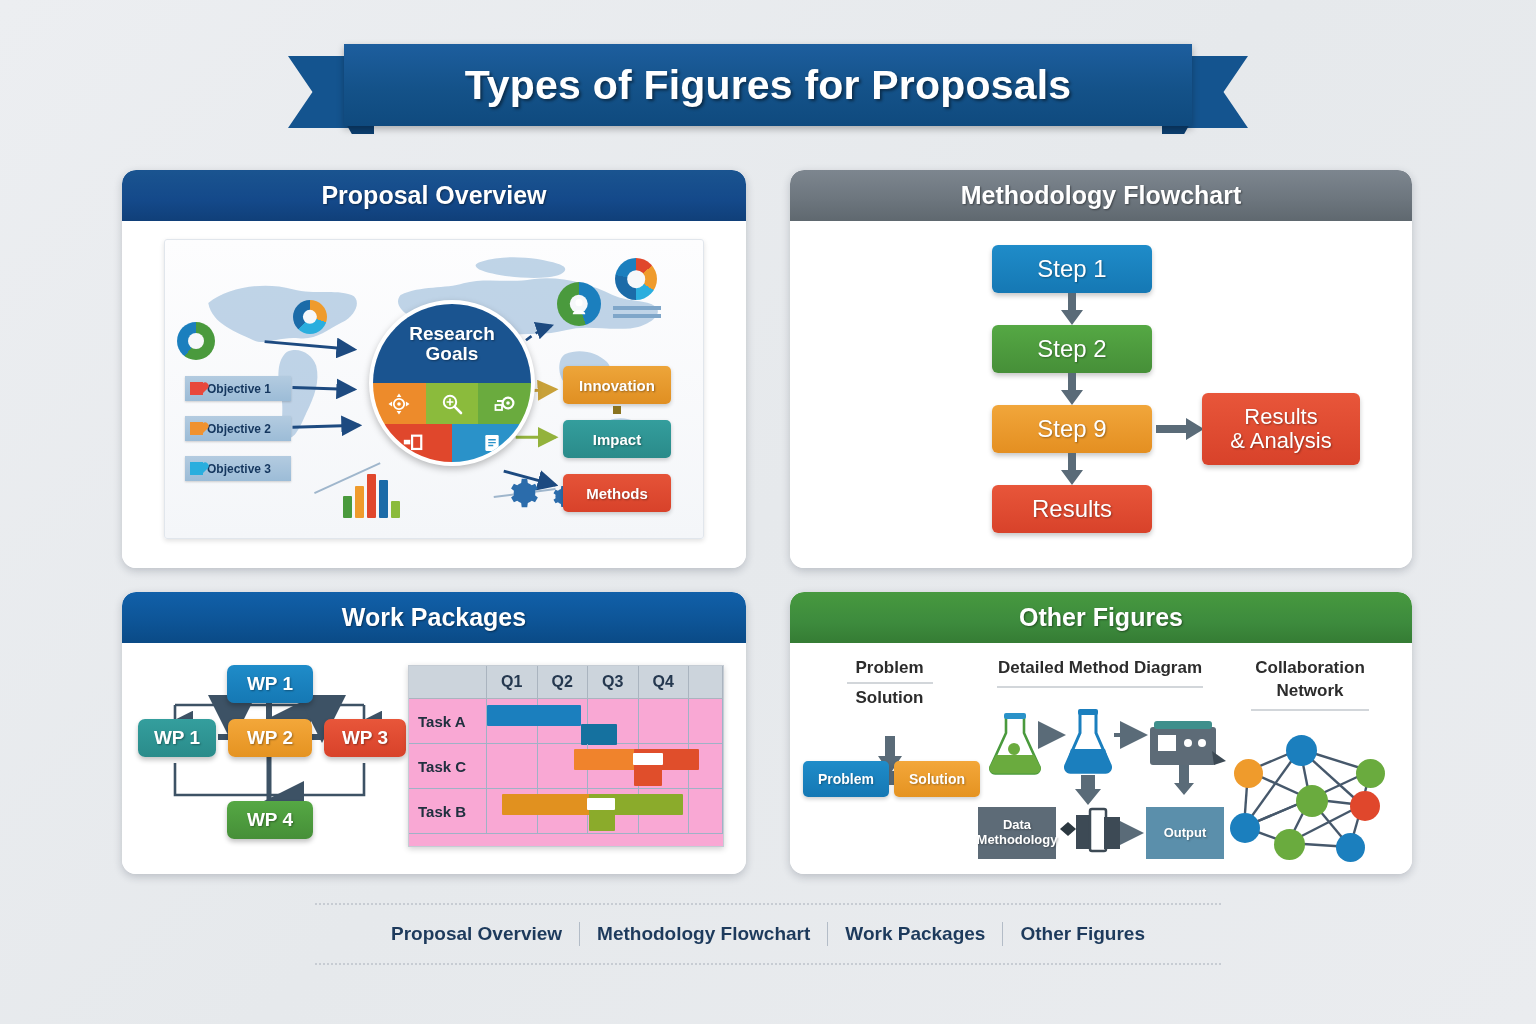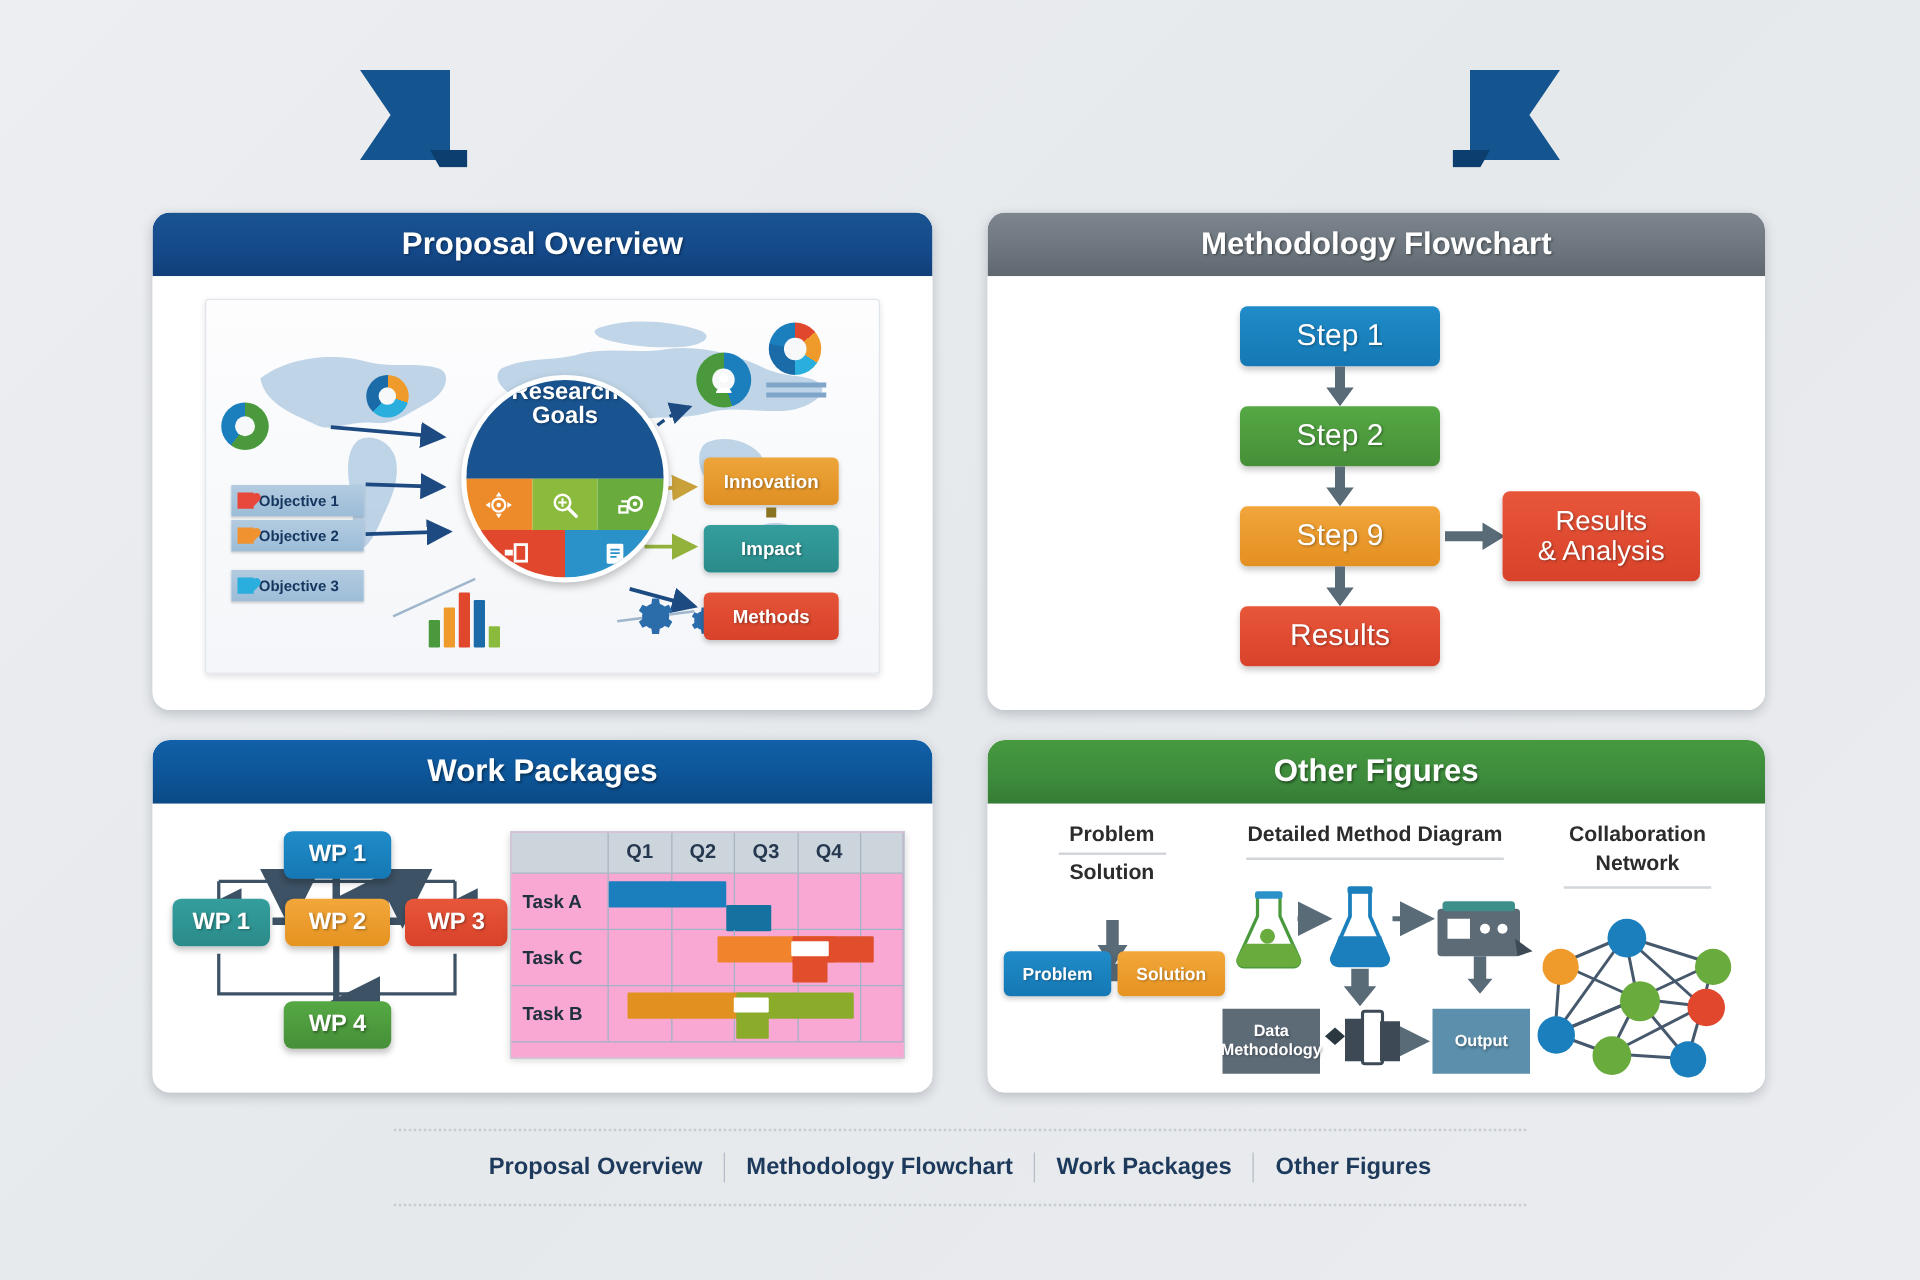--- a/index.html
+++ b/index.html
@@ -75,21 +75,21 @@
   .heart::before { left: 6px; transform: rotate(-45deg); transform-origin: 0 100%; }
   .heart::after  { left: 6px; transform: rotate(45deg);  transform-origin: 100% 100%; }
 
   .goal-circle {
     position: absolute; left: 204px; top: 60px; width: 166px; height: 166px;
     border-radius: 50%; overflow: hidden; background: #fff;
     border: 4px solid #fff; box-shadow: 0 3px 7px rgba(0,0,0,.25);
   }
   .goal-top {
     position: absolute; left: 0; top: 0; width: 100%; height: 50%;
-    background: #1a5490; display: flex; align-items: flex-start; justify-content: center;
+    background: #1a5490; display: flex; align-items: center; justify-content: center;
   }
   .goal-top span {
     color: #fff; font-size: 19px; font-weight: bold; line-height: 1.02; text-align: center;
     text-shadow: 1px 1px 2px rgba(0,0,0,.35);
   }
   .goal-row { position: absolute; left: 0; width: 100%; display: flex; }
   .goal-row.r1 { top: 50%; height: 26%; }
   .goal-row.r2 { top: 76%; height: 24%; }
   .goal-cell { flex: 1; display: flex; align-items: center; justify-content: center; }
 
@@ -177,20 +177,23 @@
 </head>
 <body>
 
 <div id="stage">
 
   <div class="ribbon-wrap">
     <div class="ribbon-tail left"></div>
     <div class="ribbon-tail right"></div>
     <div class="ribbon-fold left"></div>
     <div class="ribbon-fold right"></div>
+    <div class="ribbon-main">
+      <div class="ribbon-title">Types of Figures for Proposals</div>
+    </div>
   </div>
 
   <div class="panel" id="panel-overview">
     <div class="panel-head" style="background:linear-gradient(180deg,#1a5490 0%,#14498a 60%,#103f79 100%)">
       <span>Proposal Overview</span>
     </div>
     <div class="panel-body">
       <div class="info-card">
 
         <svg class="worldmap" viewBox="0 0 540 290" preserveAspectRatio="none">
@@ -198,21 +201,21 @@
             <path d="M40 60 C60 44 96 38 126 46 C150 52 168 46 186 52 C196 56 192 72 176 80 C160 88 150 98 132 96 C112 94 98 104 86 98 C70 90 44 82 40 60 Z"></path>
             <path d="M120 110 C132 104 146 112 150 124 C154 140 148 156 140 172 C134 186 126 204 118 196 C112 188 118 170 114 154 C110 136 110 118 120 110 Z"></path>
             <path d="M236 52 C256 42 282 46 300 40 C322 34 348 40 370 36 C398 32 428 40 452 52 C470 60 486 56 496 64 C504 72 488 84 470 86 C444 88 424 82 404 88 C382 94 360 90 338 94 C312 98 286 92 266 84 C246 76 226 64 236 52 Z"></path>
             <path d="M246 104 C258 98 274 104 284 114 C294 124 290 144 282 158 C274 172 262 178 254 168 C246 158 248 140 244 126 C242 116 240 108 246 104 Z"></path>
             <path d="M404 112 C418 106 436 110 446 120 C454 128 450 142 440 148 C428 154 410 150 402 140 C396 132 396 116 404 112 Z"></path>
             <path d="M448 180 C462 174 480 180 486 190 C492 200 484 212 470 212 C456 212 442 202 442 192 C442 186 444 182 448 180 Z"></path>
             <path d="M318 18 C344 10 376 14 396 20 C410 24 404 32 386 34 C360 36 330 32 316 26 C310 22 312 20 318 18 Z"></path>
           </g>
         </svg>
 
-        <div class="obj-box" style="top:148px">
+        <div class="obj-box" style="top:136px">
           <span class="heart" style="background:#e8483c"></span>
           <span class="obj-label">Objective 1</span>
         </div>
         <div class="obj-box" style="top:176px">
           <span class="heart" style="background:#f0922f"></span>
           <span class="obj-label">Objective 2</span>
         </div>
         <div class="obj-box" style="top:216px">
           <span class="heart" style="background:#2aaede"></span>
           <span class="obj-label">Objective 3</span>

